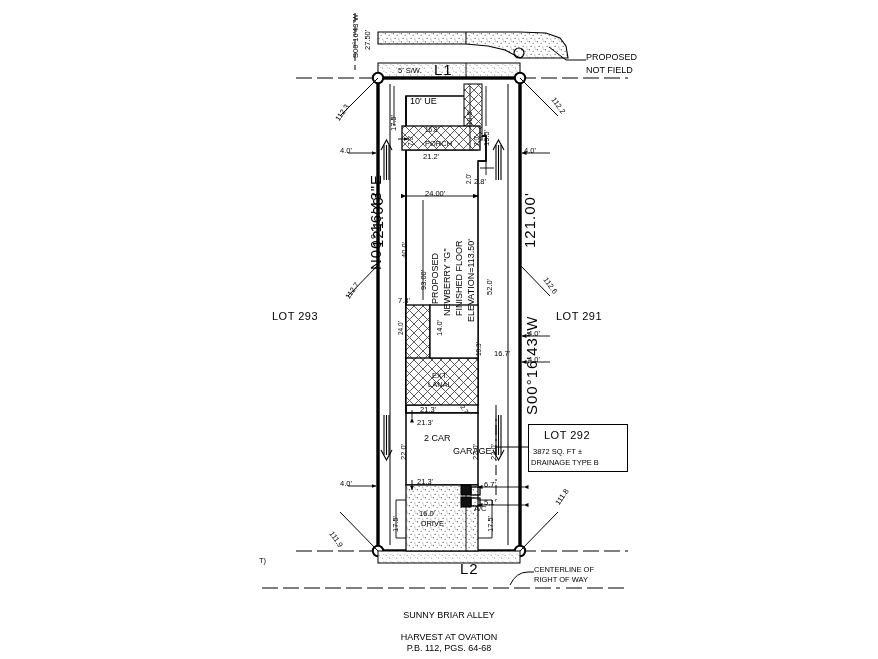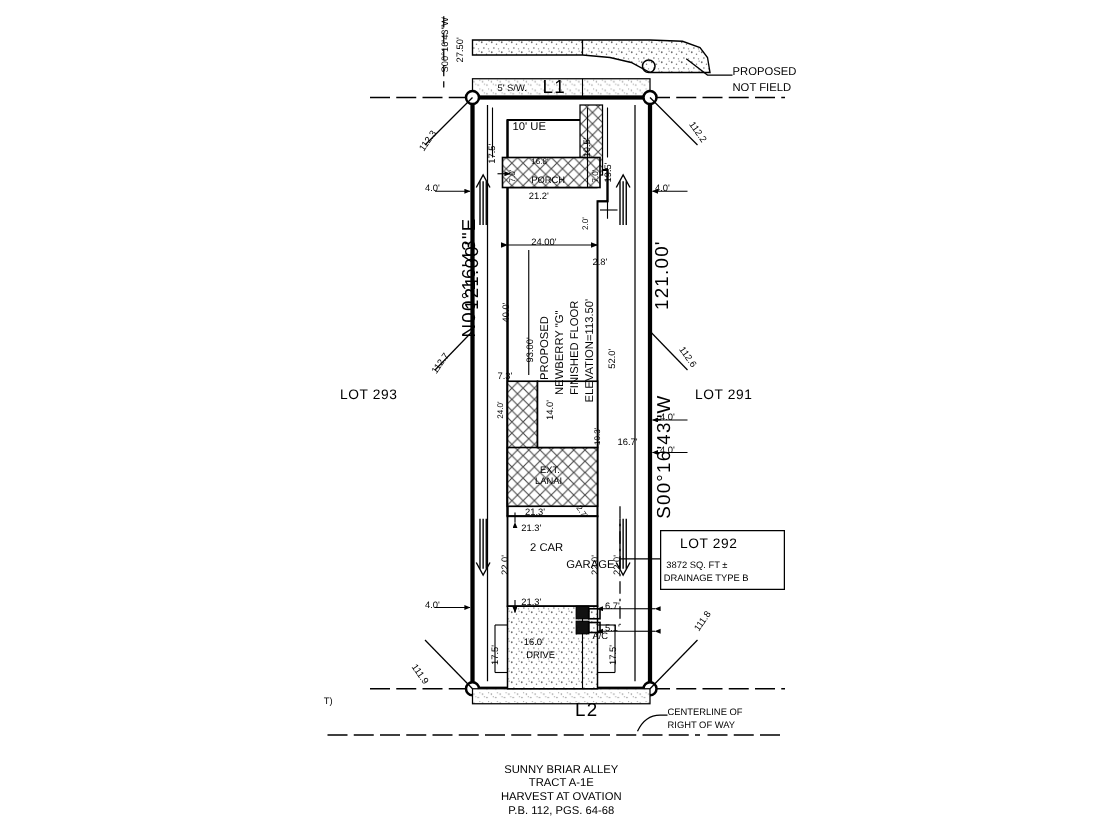--- a/index.html
+++ b/index.html
@@ -249,21 +249,21 @@
 <div class="t xxs" style="left:425px;top:127px;">16.8'</div>
 <div class="t xs" style="left:423px;top:153px;">21.2'</div>
 <div class="t xxs rot90" style="left:408px;top:146px;">7.0'</div>
 <div class="t xxs rot90" style="left:474px;top:146px;">7.0'</div>
 
 <div class="t xs rot90" style="left:390px;top:131px;">17.5'</div>
 <div class="t xs rot90" style="left:483px;top:146px;">19.5'</div>
 <div class="t xs rot90" style="left:466px;top:126px;">10.5'</div>
 
 <div class="t xxs rot90" style="left:466px;top:184px;">2.0'</div>
-<div class="t xs" style="left:474px;top:178px;margin-top:28px;">2.8'</div>
+<div class="t xs" style="left:474px;top:178px;">2.8'</div>
 
 <div class="t xs" style="left:398px;top:297px;">7.3'</div>
 <div class="t xs rot90" style="left:436px;top:336px;">14.0'</div>
 <div class="t xs" style="left:448px;top:350px;margin-left:46px;">16.7'</div>
 <div class="t xxs rot90" style="left:398px;top:335px;">24.0'</div>
 <div class="t xxs rot90" style="left:476px;top:356px;">10.3'</div>
 <div class="t xxs rotup" style="left:464px;top:404px;">2.7'</div>
 <div class="t xs" style="left:420px;top:406px;">21.3'</div>
 
 <div class="t xs" style="left:417px;top:419px;">21.3'</div>
@@ -283,17 +283,16 @@
 <div class="t med" style="left:544px;top:430px;">LOT 292</div>
 <div class="t xs" style="left:533px;top:448px;">3872 SQ. FT ±</div>
 <div class="t xs" style="left:531px;top:459px;">DRAINAGE TYPE B</div>
 
 <div class="t xs" style="left:534px;top:566px;">CENTERLINE OF</div>
 <div class="t xs" style="left:534px;top:576px;">RIGHT OF WAY</div>
 
 <div class="t xs" style="left:259px;top:557px;">T)</div>
 
 <div class="t sm ctr" style="left:319px;top:611px;width:260px;">SUNNY BRIAR ALLEY</div>
-<div class="t sm ctr" style="left:319px;top:622px;width:260px;">TRACT A-1E</div>
 <div class="t sm ctr" style="left:319px;top:633px;width:260px;">HARVEST AT OVATION</div>
 <div class="t sm ctr" style="left:319px;top:644px;width:260px;">P.B. 112, PGS. 64-68</div>
 
 </div>
 
 </body></html>

